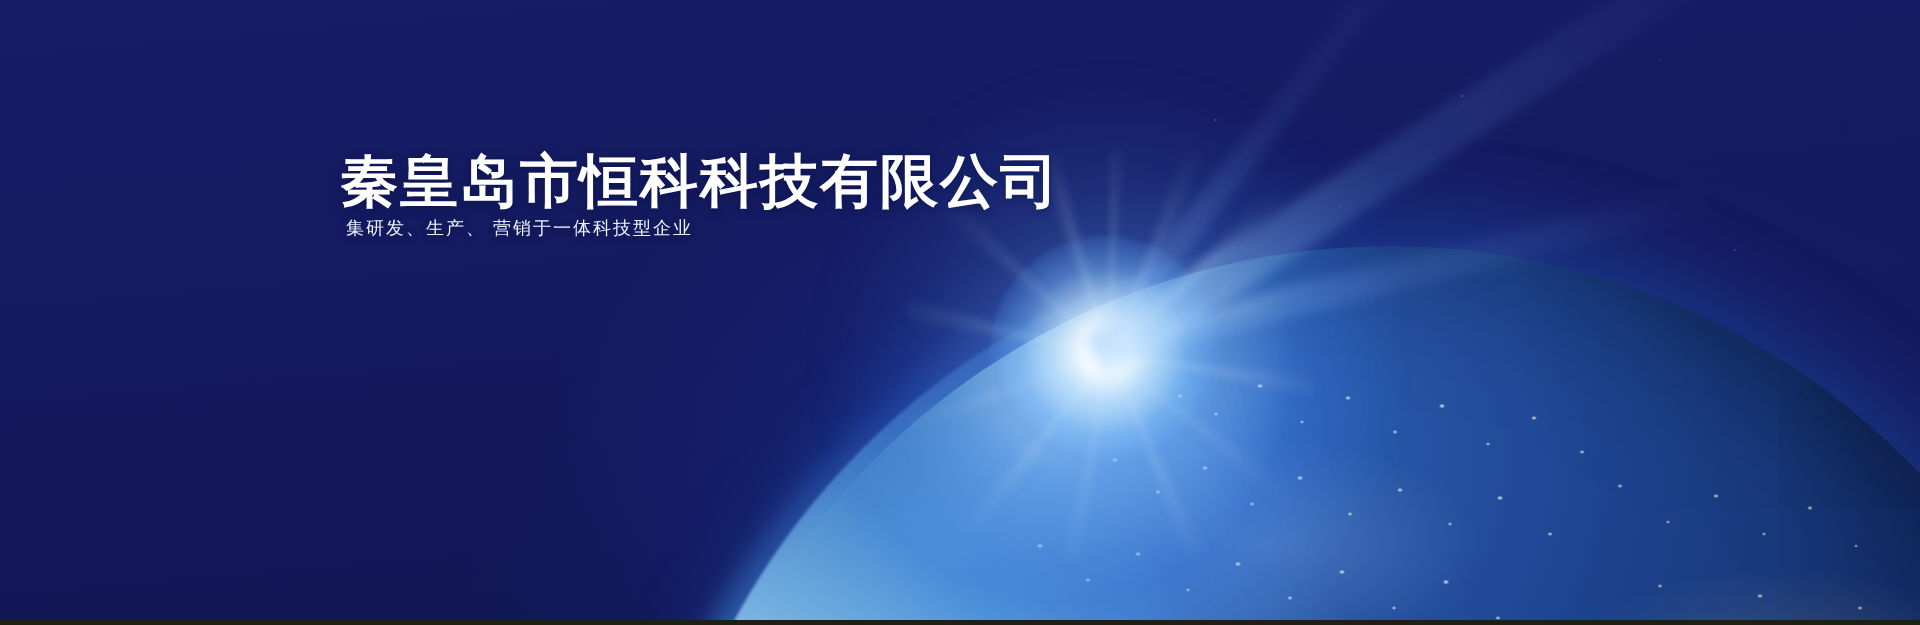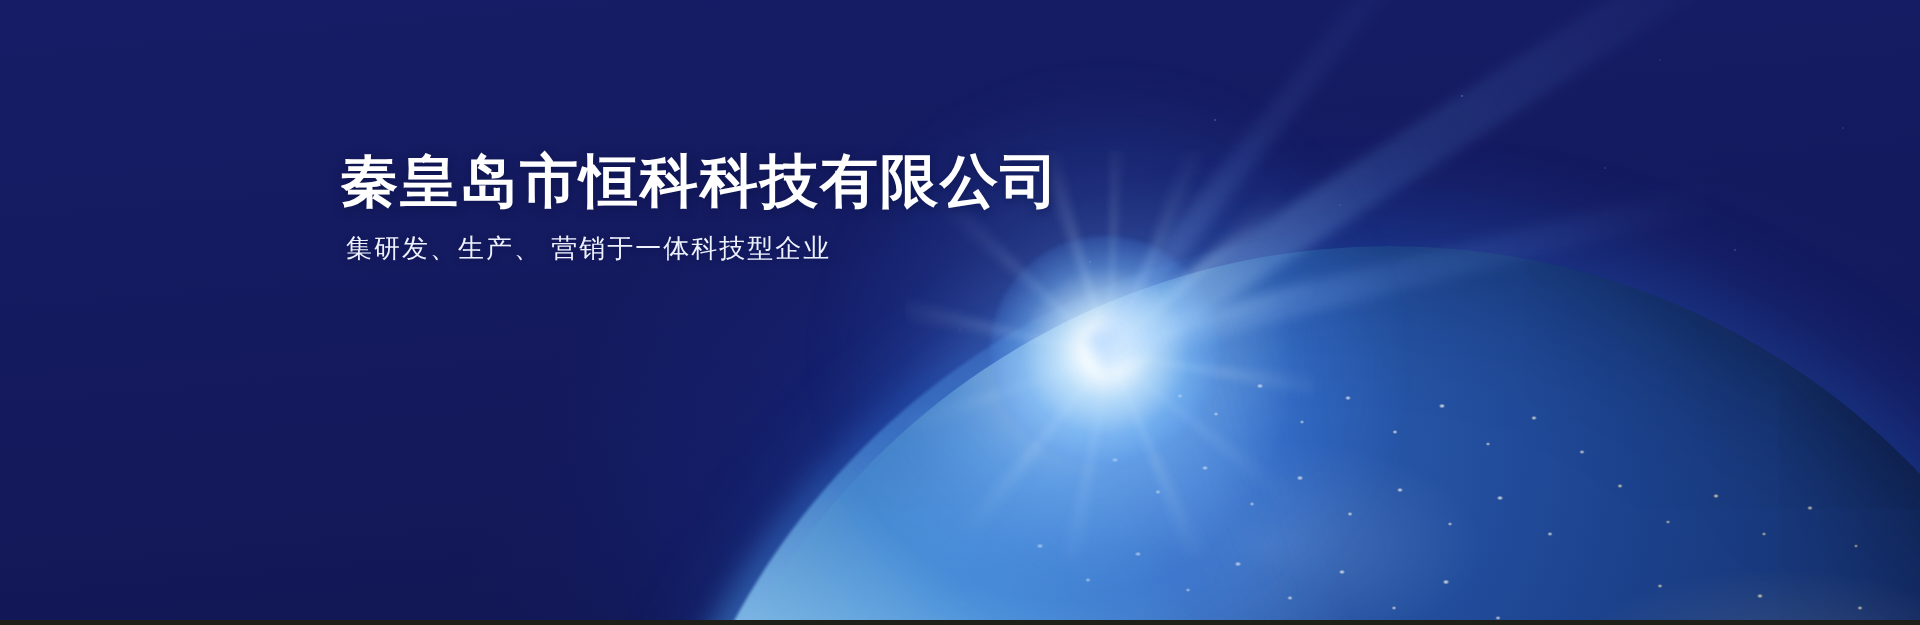--- a/index.html
+++ b/index.html
@@ -279,22 +279,22 @@
     margin:0;
     font-size:58px;
     line-height:1.08;
     font-weight:bold;
     color:#ffffff;
     letter-spacing:2px;
     white-space:nowrap;
     text-shadow:0 2px 10px rgba(8,14,60,.55);
   }
   .banner-subtitle{
-    margin:19px 0 0 6px;
-    font-size:26px;
+    margin:4px 0 0 6px;
+    font-size:18px;
     line-height:1.3;
     font-weight:normal;
     color:#eef2ff;
     letter-spacing:2px;
     white-space:nowrap;
     text-shadow:0 1px 6px rgba(8,14,60,.45);
   }
 
   
   .bottom-strip{

